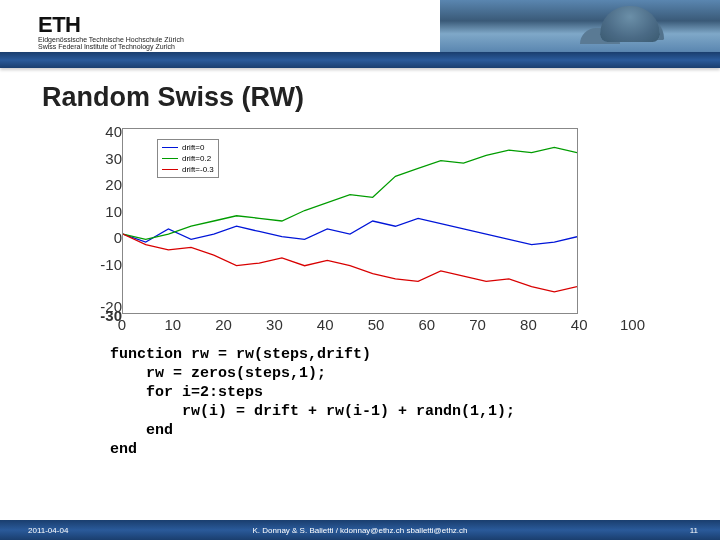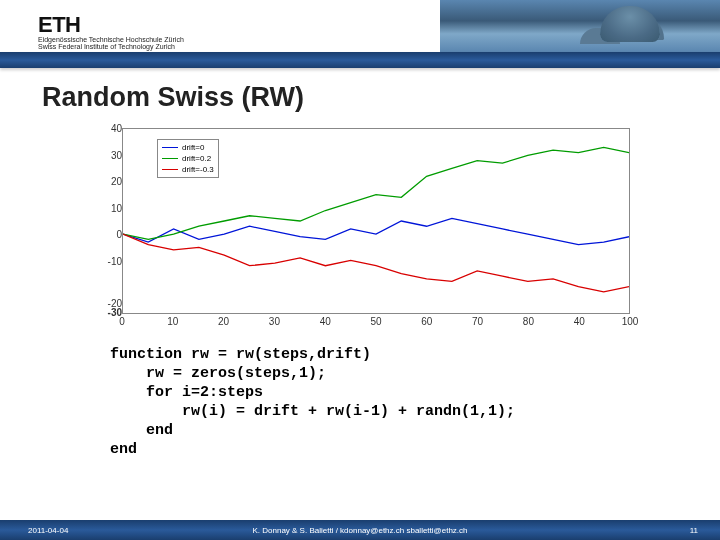--- a/index.html
+++ b/index.html
@@ -76,28 +76,28 @@
     top: 122px;
     left: 92px;
     width: 550px;
     height: 208px;
     background: #fff;
   }
   .plot-area {
     position: absolute;
     left: 30px;
     top: 6px;
-    width: 508px;
+    width: 456px;
     height: 186px;
     border: 1px solid #888;
     box-sizing: border-box;
   }
   .ytick, .xtick {
     position: absolute;
-    font-size: 10px;
+    font-size: 15px;
     color: #333;
     filter: blur(0.3px);
   }
   .ytick { right: 520px; text-align: right; width: 24px; }
   .xtick { top: 194px; width: 20px; text-align: center; transform: translateX(-10px); }
   .legend {
     position: absolute;
     left: 34px;
     top: 10px;
     background: #fff;

